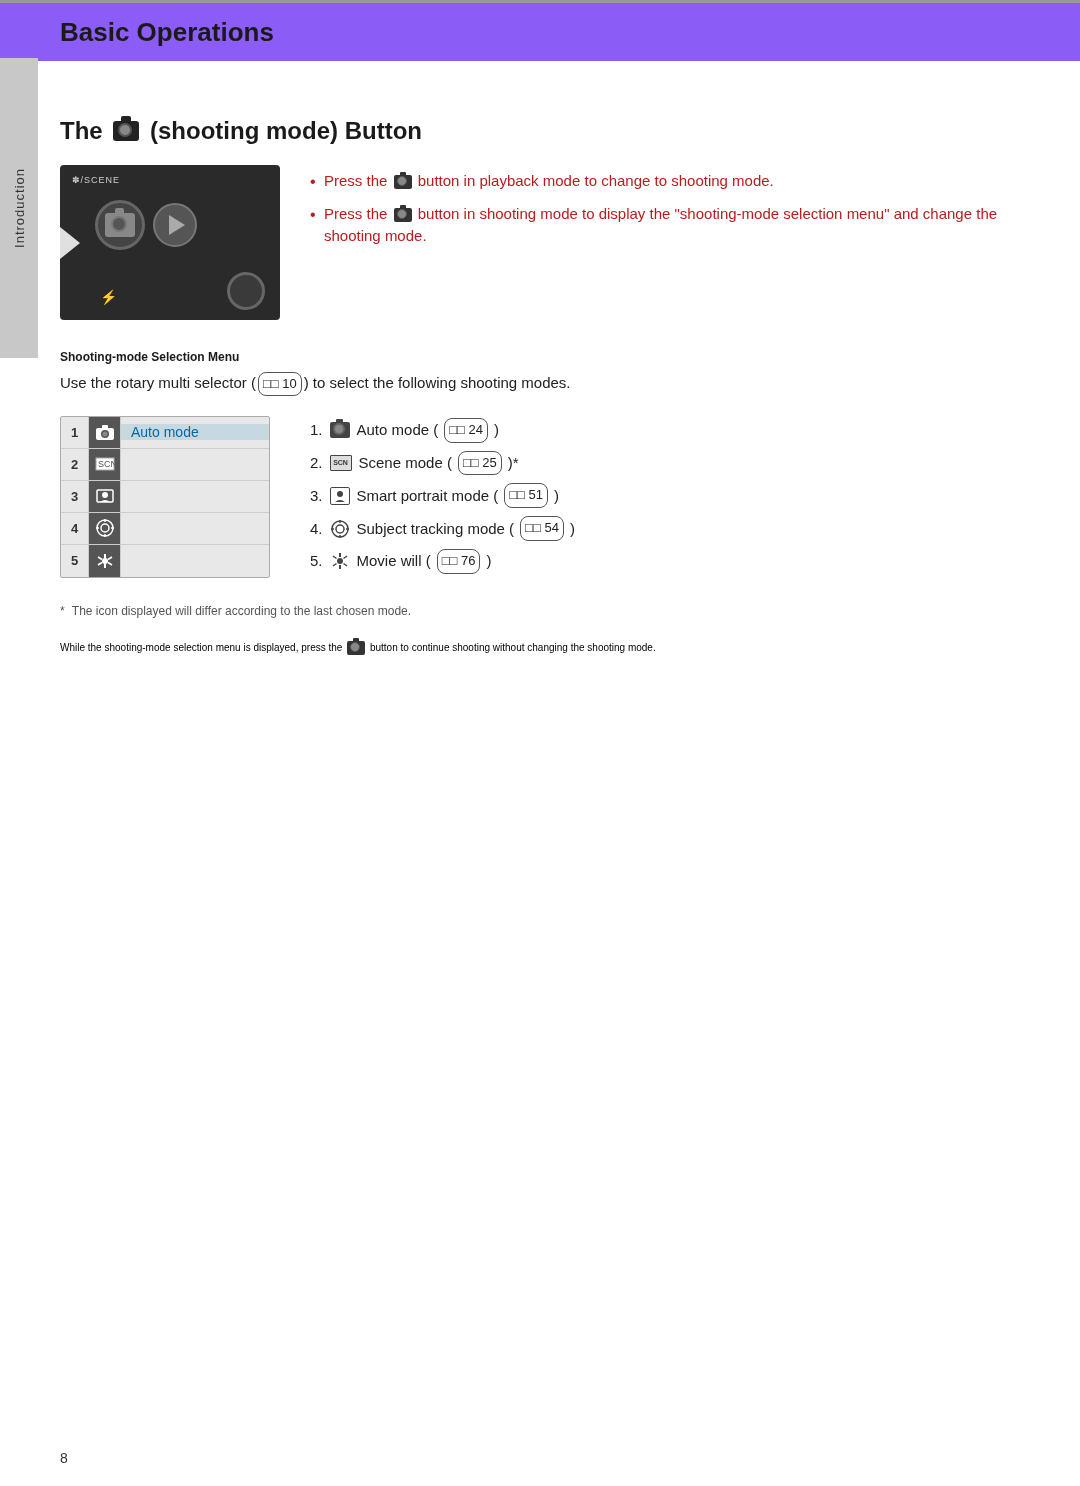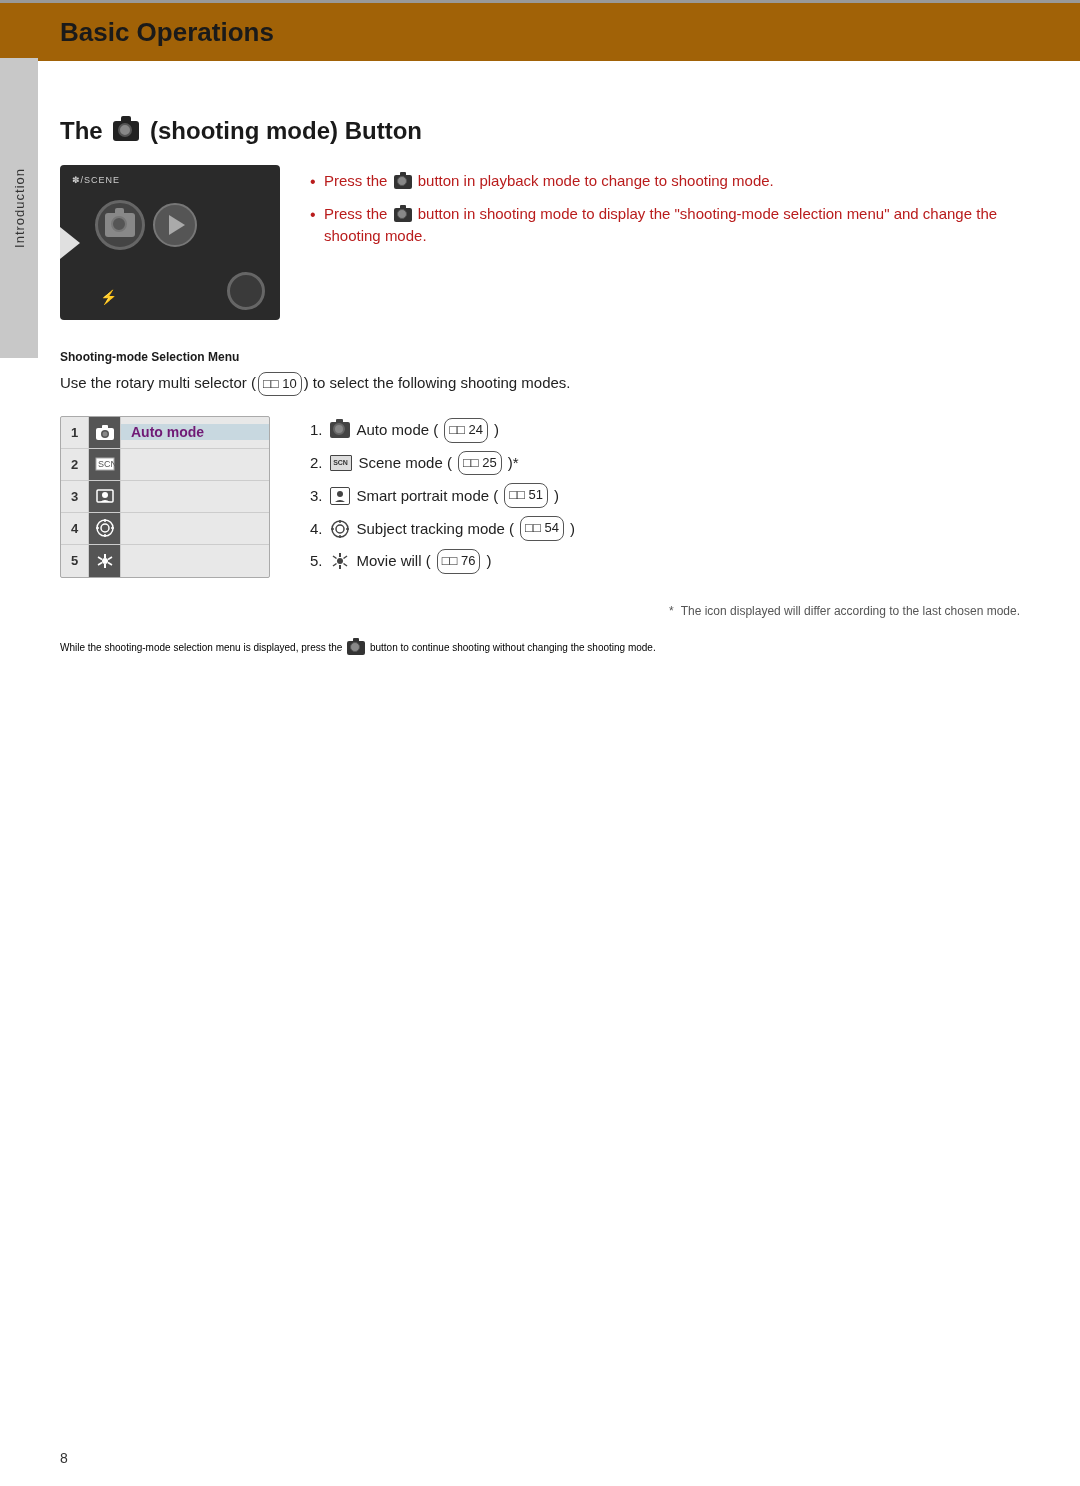--- a/index.html
+++ b/index.html
@@ -16,21 +16,21 @@
     .page-container {
       width: 1080px;
       min-height: 1486px;
       background: #ffffff;
       position: relative;
       overflow: hidden;
     }
 
     
     .top-banner {
-      background: #a16207;
+      background: #8b5cf6;
       width: 100%;
       height: 58px;
       display: flex;
       align-items: center;
       padding-left: 60px;
     }
 
     .section-title {
       font-size: 26px;
       font-weight: bold;
@@ -201,22 +201,22 @@
     .menu-row-label {
       flex: 1;
       padding: 0 10px;
       font-size: 14px;
       color: #333;
       background: #d8d8d8;
     }
 
     .menu-row.active .menu-row-label {
       background: #d0d0d0;
-      color: #701a75;
-      font-weight: bold;
+      color: #0369a1;
+      font-weight: normal;
     }
 
     .menu-row.active .menu-row-icon {
       background: #444;
     }
 
     
     .mode-list {
       flex: 1;
       list-style: none;
@@ -229,21 +229,20 @@
       margin-bottom: 8px;
       line-height: 1.6;
       display: flex;
       align-items: center;
       gap: 4px;
     }
 
     .footnote-area {
       margin-top: 10px;
       margin-bottom: 20px;
-      text-align: right;
     }
 
     .footnote {
       font-size: 12px;
       color: #555;
       line-height: 1.5;
     }
 
     .footnote-star {
       font-size: 12px;

